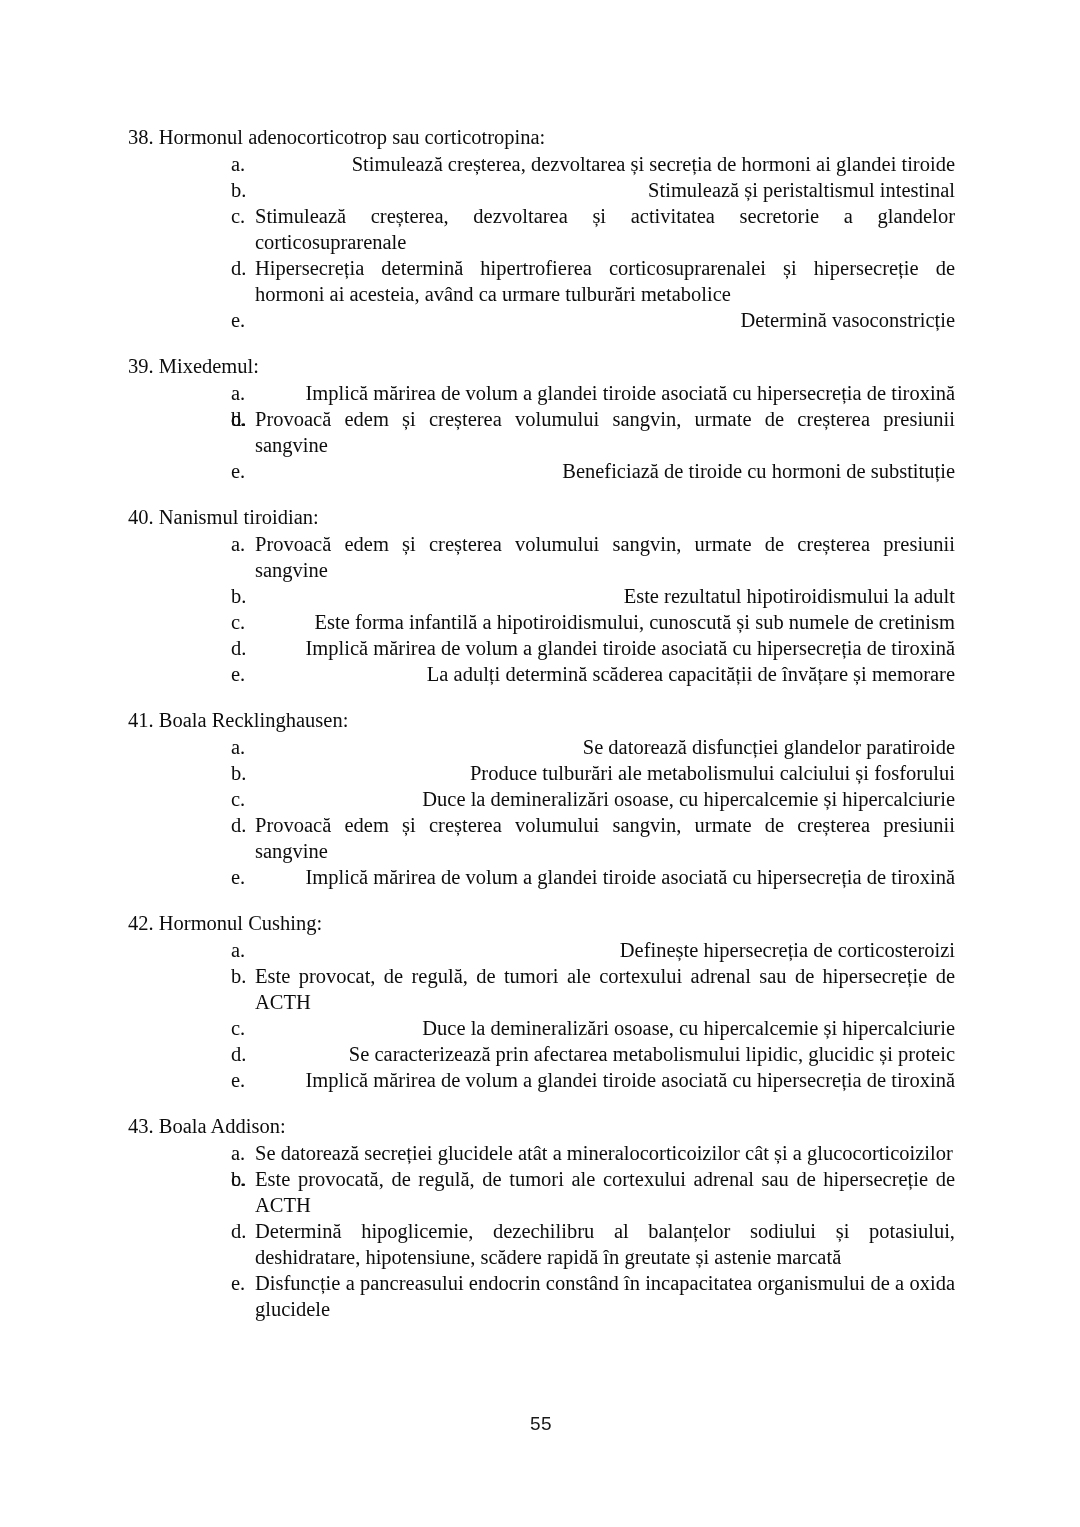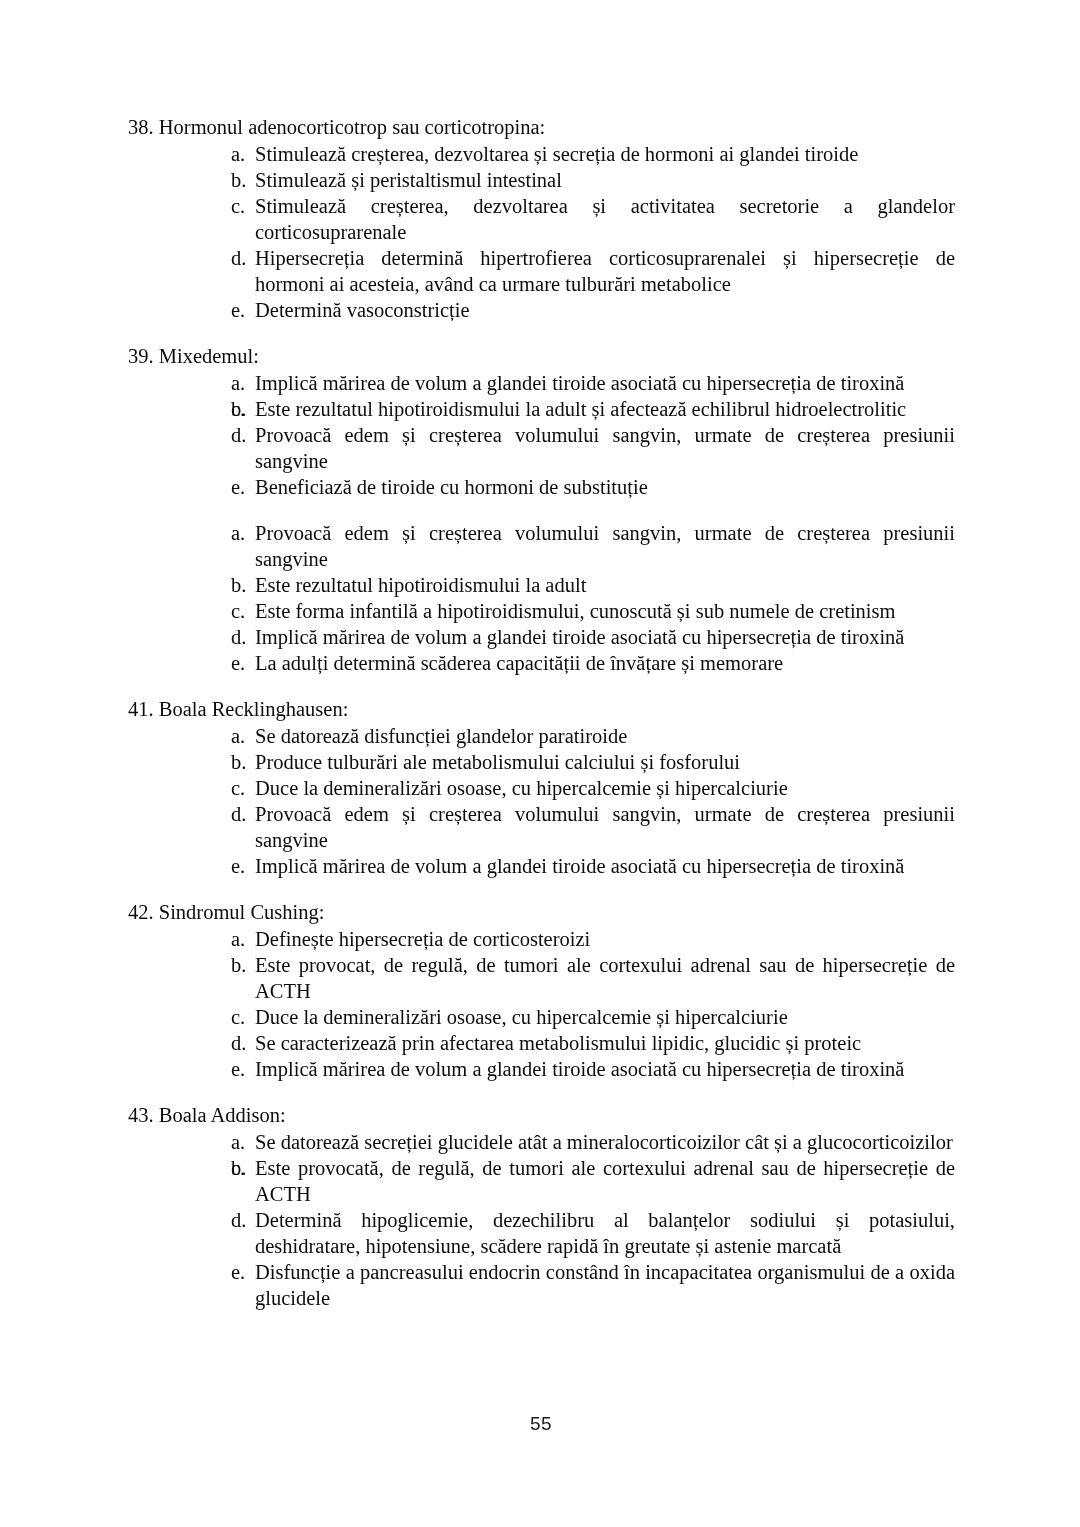--- a/index.html
+++ b/index.html
@@ -21,21 +21,21 @@
     position: relative;
     width: 1080px;
     height: 1527px;
     background: #ffffff;
     box-sizing: border-box;
   }
 
   .content {
     position: absolute;
     left: 128px;
-    top: 114px;
+    top: 124px;
     width: 827px;          
   }
 
   
   .question {
     margin: 0 0 20px 0;
   }
   .question:last-of-type {
     margin-bottom: 8px;
   }
@@ -81,21 +81,21 @@
     font-size: 20.5px;
     line-height: 26px;
   }
 
   .opt-text {
     display: block;
   }
 
   
   .option.single .opt-text {
-    text-align: left;
+    text-align: right;
   }
 
   
   .page-footer {
     position: absolute;
     left: 1px;
     top: 1412px;
     width: 1080px;
     text-align: center;
   }
@@ -142,33 +142,33 @@
         <ul class="options">
           <li class="option single">
             <span class="opt-marker">a.</span>
             <span class="opt-text">Implică mărirea de volum a glandei tiroide asociată cu hipersecreția de tiroxină</span>
           </li>
           <li class="option single">
             <span class="opt-marker">b.</span>
           </li>
           <li class="option single">
             <span class="opt-marker">c.</span>
-            <span class="opt-text">Este rezultatul hipotiroidismului la adult și afectează echilibrul hidroelectrolitic</span>
           </li>
           <li class="option">
             <span class="opt-marker">d.</span>
             <span class="opt-text">Provoacă edem și creșterea volumului sangvin, urmate de creșterea presiunii sangvine</span>
           </li>
           <li class="option single">
             <span class="opt-marker">e.</span>
             <span class="opt-text">Beneficiază de tiroide cu hormoni de substituție</span>
           </li>
         </ul>
       </div>
       <div class="question">
+        <p class="q-stem"><span class="q-num">40.</span> <span class="q-text">Nanismul tiroidian:</span></p>
         <ul class="options">
           <li class="option">
             <span class="opt-marker">a.</span>
             <span class="opt-text">Provoacă edem și creșterea volumului sangvin, urmate de creșterea presiunii sangvine</span>
           </li>
           <li class="option single">
             <span class="opt-marker">b.</span>
             <span class="opt-text">Este rezultatul hipotiroidismului la adult</span>
           </li>
           <li class="option single">
@@ -204,21 +204,21 @@
             <span class="opt-marker">d.</span>
             <span class="opt-text">Provoacă edem și creșterea volumului sangvin, urmate de creșterea presiunii sangvine</span>
           </li>
           <li class="option single">
             <span class="opt-marker">e.</span>
             <span class="opt-text">Implică mărirea de volum a glandei tiroide asociată cu hipersecreția de tiroxină</span>
           </li>
         </ul>
       </div>
       <div class="question">
-        <p class="q-stem"><span class="q-num">42.</span> <span class="q-text">Sindromul Cushing:</span></p>
+        <p class="q-stem"><span class="q-num">42.</span> <span class="q-text">Hormonul Cushing:</span></p>
         <ul class="options">
           <li class="option single">
             <span class="opt-marker">a.</span>
             <span class="opt-text">Definește hipersecreția de corticosteroizi</span>
           </li>
           <li class="option">
             <span class="opt-marker">b.</span>
             <span class="opt-text">Este provocat, de regulă, de tumori ale cortexului adrenal sau de hipersecreție de ACTH</span>
           </li>
           <li class="option single">

